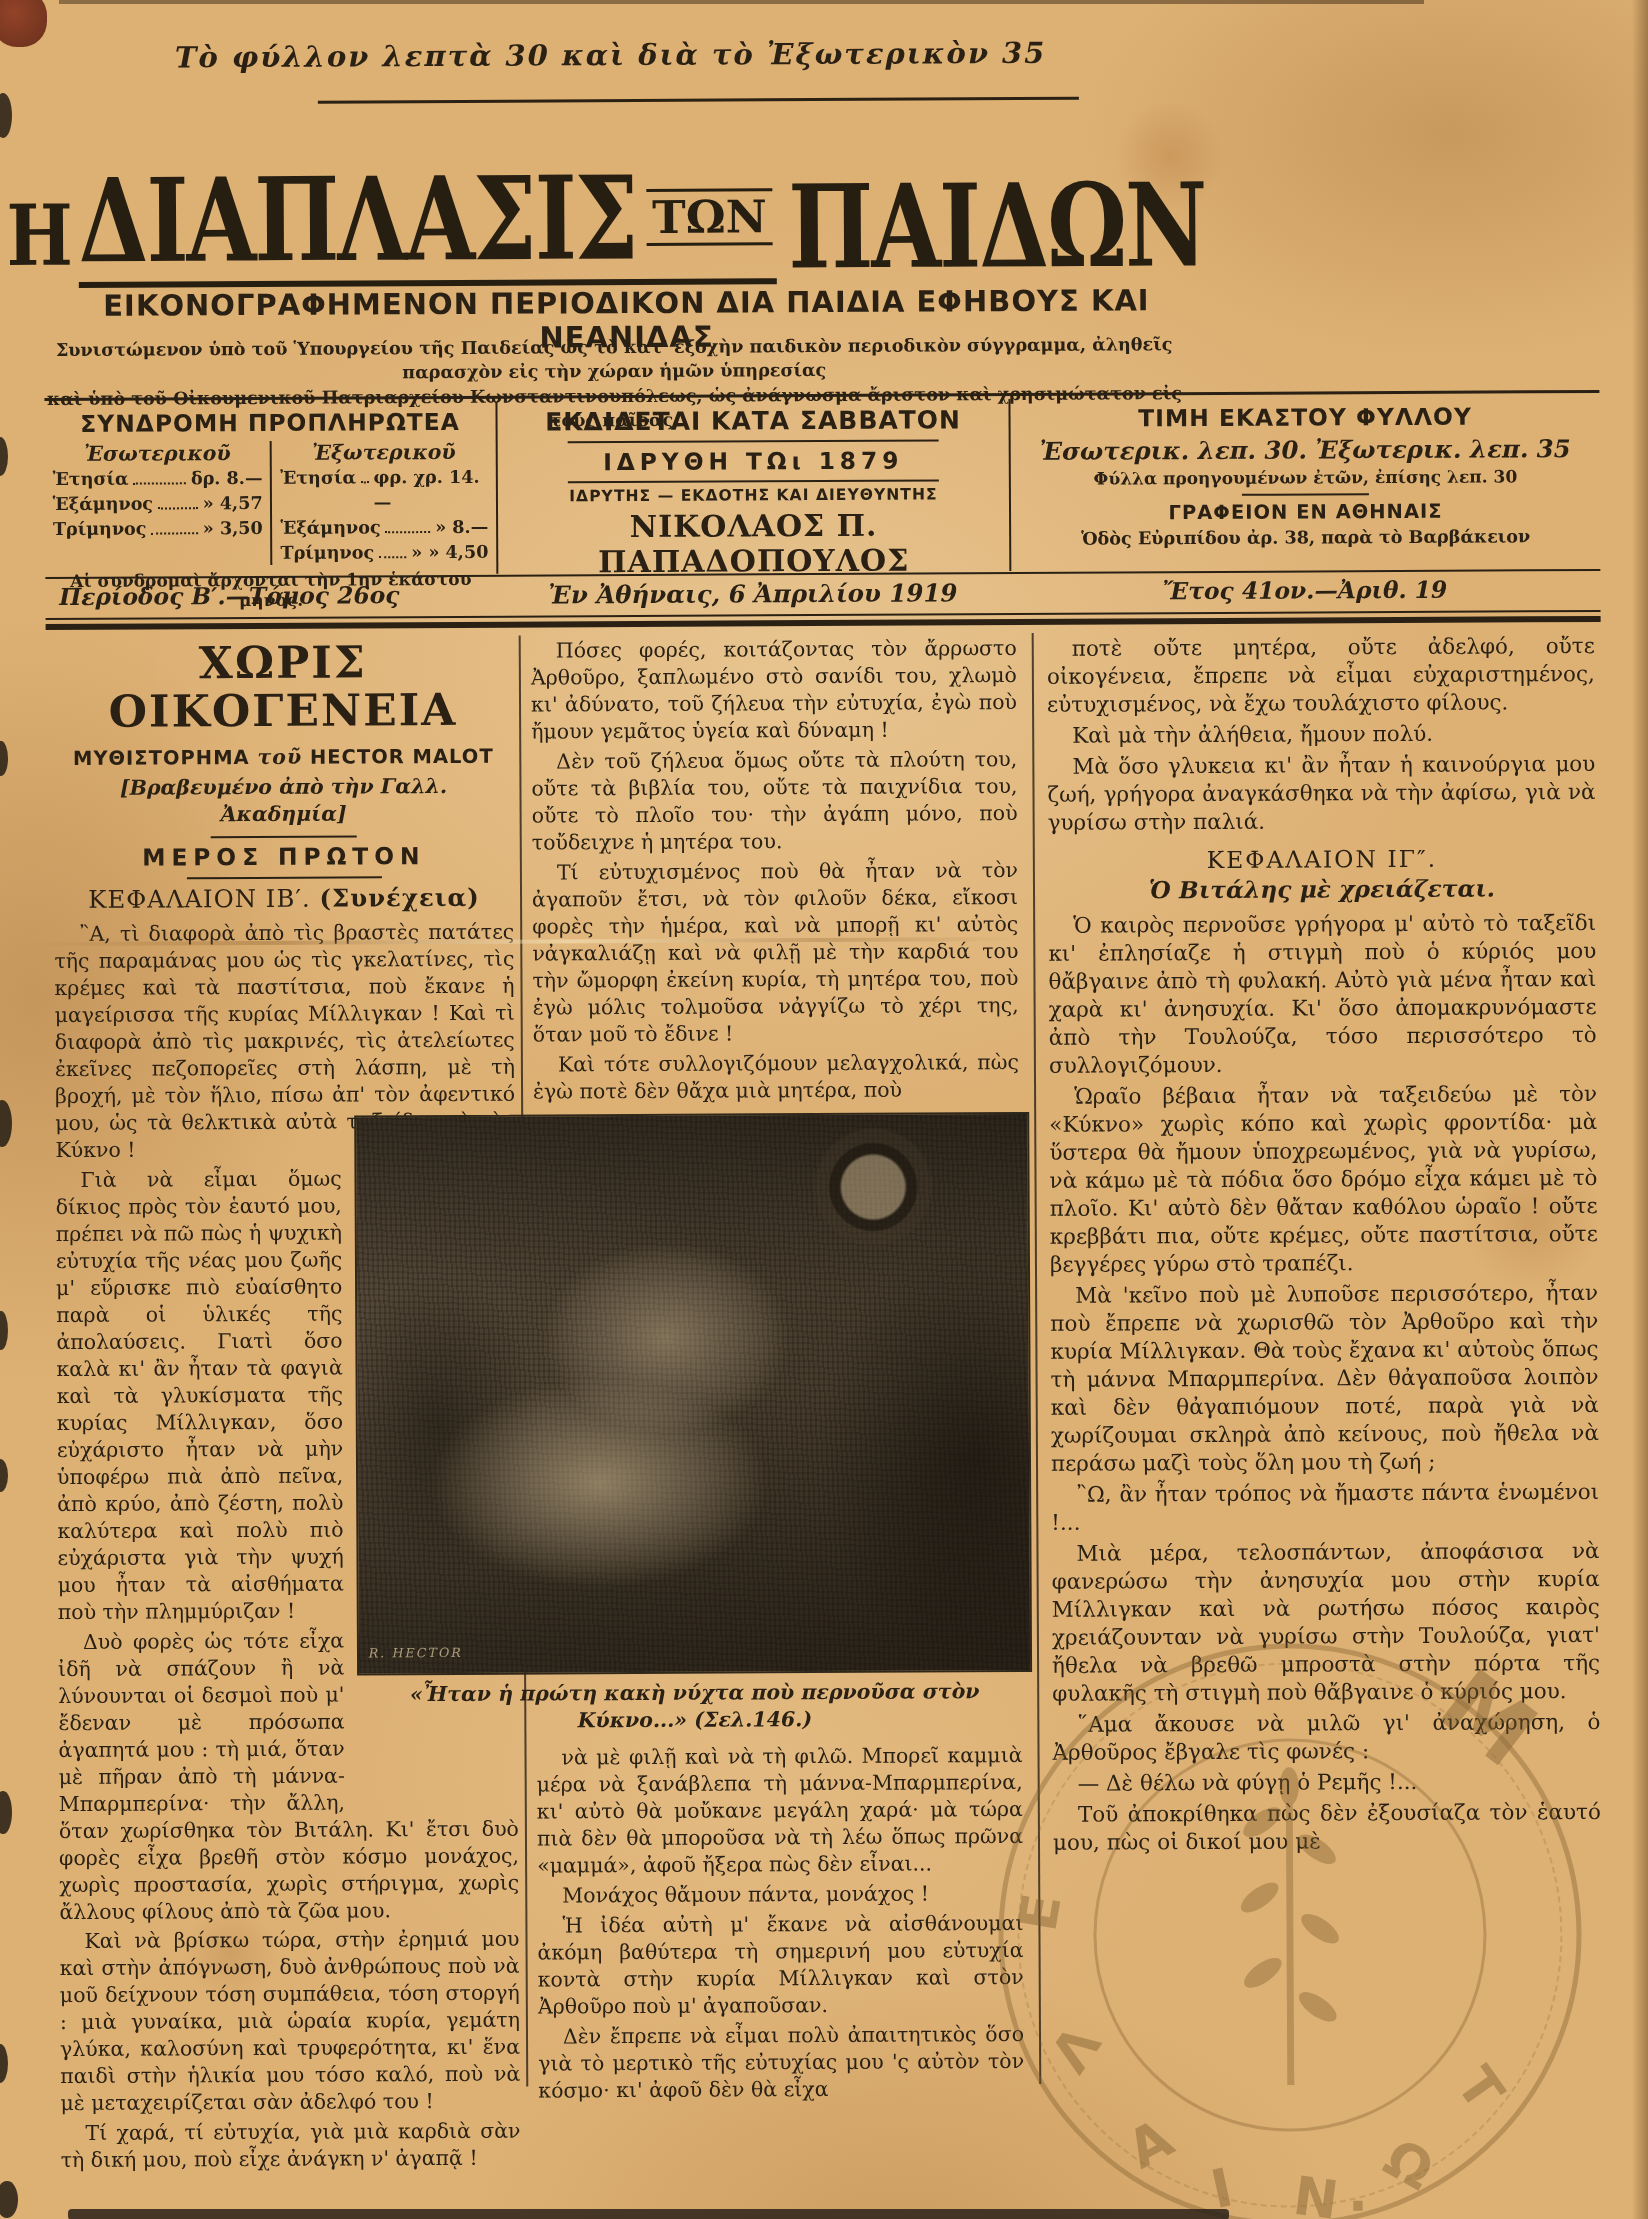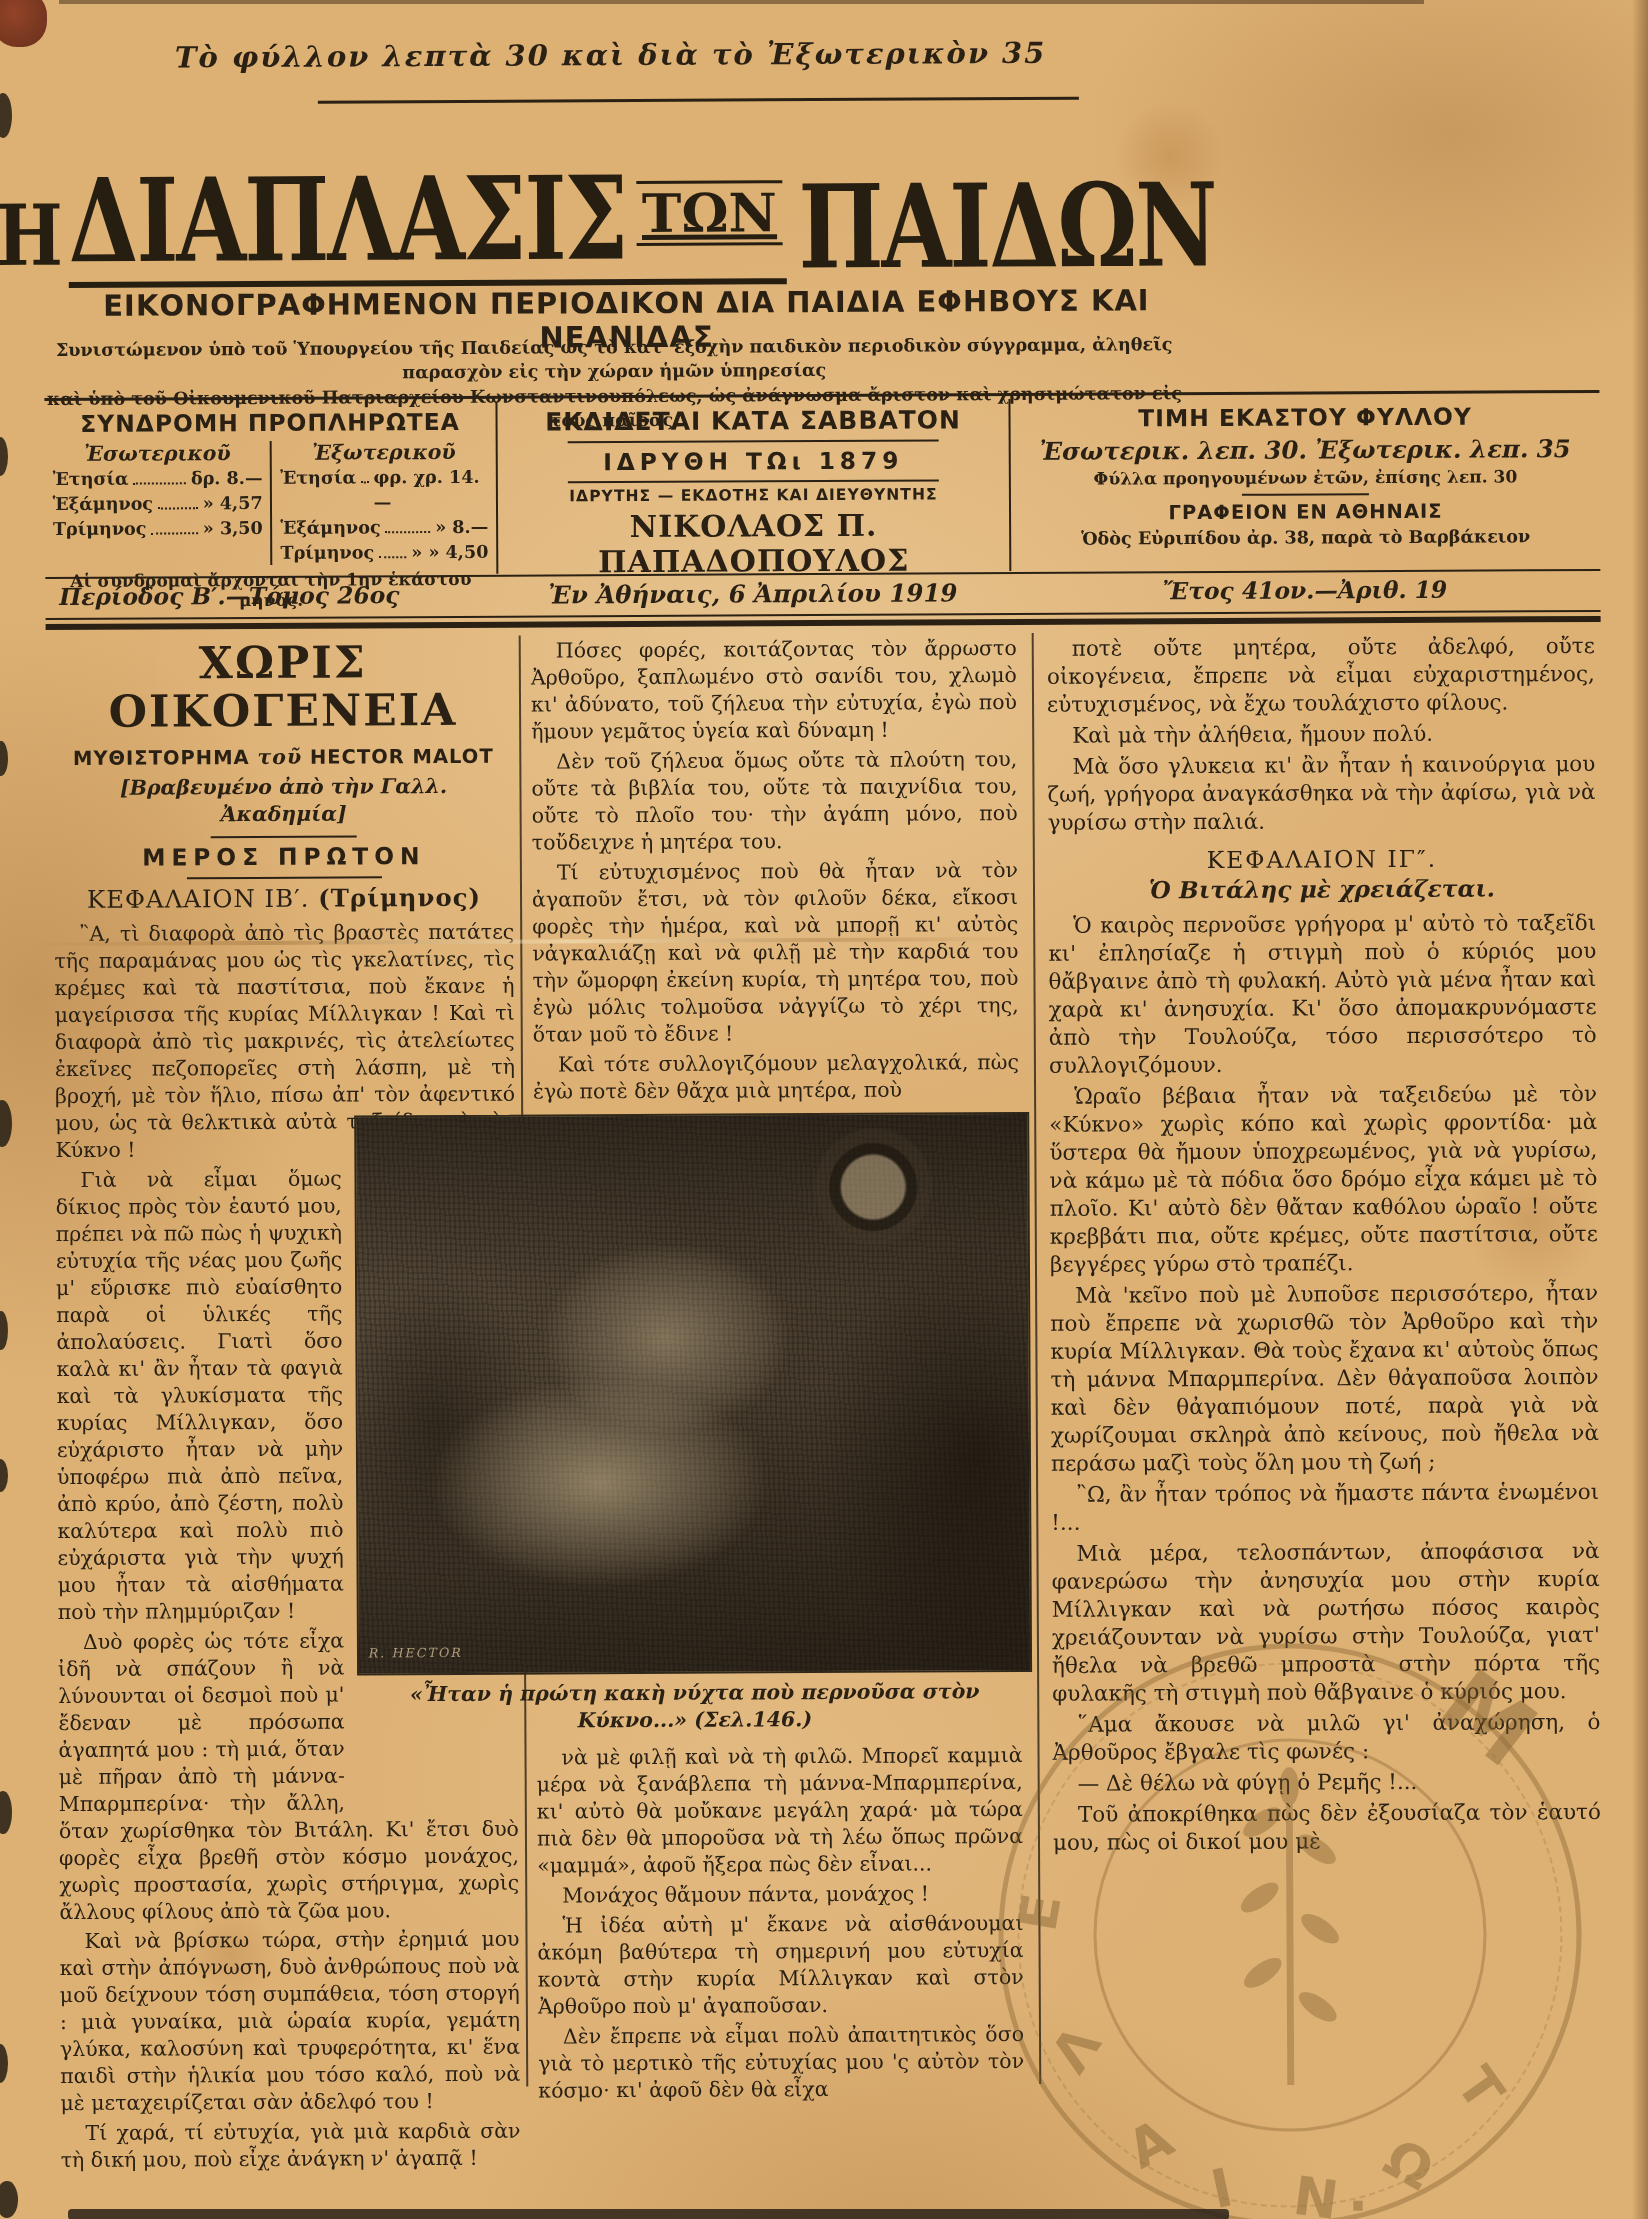--- a/index.html
+++ b/index.html
@@ -20,22 +20,22 @@
   .content{position:absolute;inset:0;transform:rotate(-0.3deg);transform-origin:50% 40%;}
   .rule{position:absolute;background:#2a2114;}
   .banner{position:absolute;left:54px;top:37px;width:1122px;text-align:center;
     font-weight:bold;font-style:italic;font-size:29px;letter-spacing:2px;}
   .banner-rule{left:322px;top:98px;width:761px;height:2.9px;}
   .masthead{position:absolute;left:29px;top:101px;width:1161px;height:183px;
     display:flex;align-items:flex-end;justify-content:center;color:#261e11;font-weight:bold;}
   .mh-eta{font-size:70px;line-height:1;margin:0 5.9px 9.8px 0;display:inline-block;transform:scaleY(1.2);transform-origin:bottom;}
   .mh-und{border-bottom:6.8px solid #261e11;padding-bottom:3.9px;display:flex;align-items:flex-end;}
   .mh-main{font-size:90px;line-height:1;letter-spacing:-2px;display:inline-block;transform:scaleY(1.28);transform-origin:bottom;}
-  .mh-ton{font-size:53px;line-height:1;display:inline-block;border-top:3.9px solid #261e11;border-bottom:3.9px solid #261e11;
-    padding:2.9px 5.9px;margin:0 3.9px 0 9.8px;transform:translateY(-29px);text-decoration:underline;}
+  .mh-ton{font-size:45px;line-height:1;display:inline-block;border-top:3.9px solid #261e11;border-bottom:3.9px solid #261e11;
+    padding:2.9px 5.9px;margin:0 3.9px 0 9.8px;transform:translateY(-29px);}
   .mh-end{margin-left:11.7px;}
   .subtitle{position:absolute;left:54px;top:285px;width:1151px;text-align:center;
     font-family:"DejaVu Sans",sans-serif;font-weight:bold;font-size:29px;letter-spacing:1px;}
   .endorsement{position:absolute;left:27px;top:334px;width:1180px;text-align:center;
     font-weight:bold;font-size:17.6px;line-height:24.4px;}
   .boxes-top{left:47px;top:394px;width:1555px;height:2.9px;}
   .boxes-bottom{left:47px;top:573px;width:1555px;height:2px;}
   .dl-thin{left:47px;top:614px;width:1555px;height:2px;}
   .dl-thick{left:47px;top:620px;width:1555px;height:5.9px;}
   .info-row{position:absolute;left:47px;top:400px;width:1555px;height:172px;display:flex;}
@@ -228,21 +228,21 @@
         <span>ΜΥΘΙΣΤΟΡΗΜΑ</span>
         <span class="mid">τοῦ</span>
         <span>HECTOR MALOT</span>
       </div>
       <div class="award">[Βραβευμένο ἀπὸ τὴν Γαλλ. Ἀκαδημία]</div>
       <div class="part-rule"></div>
       <div class="part">ΜΕΡΟΣ ΠΡΩΤΟΝ</div>
       <div class="part-rule2"></div>
       <div class="chapter">
         <span>ΚΕΦΑΛΑΙΟΝ ΙΒ′.</span>
-        <span class="cont">(Τρίμηνος)</span>
+        <span class="cont">(Συνέχεια)</span>
       </div>
       <p><span>῍Α, τὶ διαφορὰ ἀπὸ τὶς βραστὲς πατάτες τῆς παραμάνας μου ὡς τὶς γκελατίνες, τὶς κρέμες καὶ τὰ παστίτσια, ποὺ ἔκανε ἡ μαγείρισσα τῆς κυρίας Μίλλιγκαν ! Καὶ τὶ διαφορὰ ἀπὸ τὶς μακρινές, τὶς ἀτελείωτες ἐκεῖνες πεζοπορεῖες στὴ λάσπη, μὲ τὴ βροχή, μὲ τὸν ἥλιο, πίσω ἀπ' τὸν ἀφεντικό μου, ὡς τὰ θελκτικὰ αὐτὰ ταξείδια μὲ τὸν Κύκνο !</span></p>
       <p><span class="wrap-spacer"></span><span>Γιὰ νὰ εἶμαι ὅμως δίκιος πρὸς τὸν ἑαυτό μου, πρέπει νὰ πῶ πὼς ἡ ψυχικὴ εὐτυχία τῆς νέας μου ζωῆς μ' εὕρισκε πιὸ εὐαίσθητο παρὰ οἱ ὑλικές τῆς ἀπολαύσεις. Γιατὶ ὅσο καλὰ κι' ἂν ἦταν τὰ φαγιὰ καὶ τὰ γλυκίσματα τῆς κυρίας Μίλλιγκαν, ὅσο εὐχάριστο ἦταν νὰ μὴν ὑποφέρω πιὰ ἀπὸ πεῖνα, ἀπὸ κρύο, ἀπὸ ζέστη, πολὺ καλύτερα καὶ πολὺ πιὸ εὐχάριστα γιὰ τὴν ψυχή μου ἦταν τὰ αἰσθήματα ποὺ τὴν πλημμύριζαν !</span></p>
       <p><span>Δυὸ φορὲς ὡς τότε εἶχα ἰδῆ νὰ σπάζουν ἢ νὰ λύνουνται οἱ δεσμοὶ ποὺ μ' ἔδεναν μὲ πρόσωπα ἀγαπητά μου : τὴ μιά, ὅταν μὲ πῆραν ἀπὸ τὴ μάννα-Μπαρμπερίνα· τὴν ἄλλη, ὅταν χωρίσθηκα τὸν Βιτάλη. Κι' ἔτσι δυὸ φορὲς εἶχα βρεθῆ στὸν κόσμο μονάχος, χωρὶς προστασία, χωρὶς στήριγμα, χωρὶς ἄλλους φίλους ἀπὸ τὰ ζῶα μου.</span></p>
       <p><span>Καὶ νὰ βρίσκω τώρα, στὴν ἐρημιά μου καὶ στὴν ἀπόγνωση, δυὸ ἀνθρώπους ποὺ νὰ μοῦ δείχνουν τόση συμπάθεια, τόση στοργή : μιὰ γυναίκα, μιὰ ὡραία κυρία, γεμάτη γλύκα, καλοσύνη καὶ τρυφερότητα, κι' ἕνα παιδὶ στὴν ἡλικία μου τόσο καλό, ποὺ νὰ μὲ μεταχειρίζεται σὰν ἀδελφό του !</span></p>
       <p><span>Τί χαρά, τί εὐτυχία, γιὰ μιὰ καρδιὰ σὰν τὴ δική μου, ποὺ εἶχε ἀνάγκη ν' ἀγαπᾷ !</span></p>
     </div>
 
     <div class="col col2">
       <p><span>Πόσες φορές, κοιτάζοντας τὸν ἄρρωστο Ἀρθοῦρο, ξαπλωμένο στὸ σανίδι του, χλωμὸ κι' ἀδύνατο, τοῦ ζήλευα τὴν εὐτυχία, ἐγὼ ποὺ ἤμουν γεμᾶτος ὑγεία καὶ δύναμη !</span></p>

